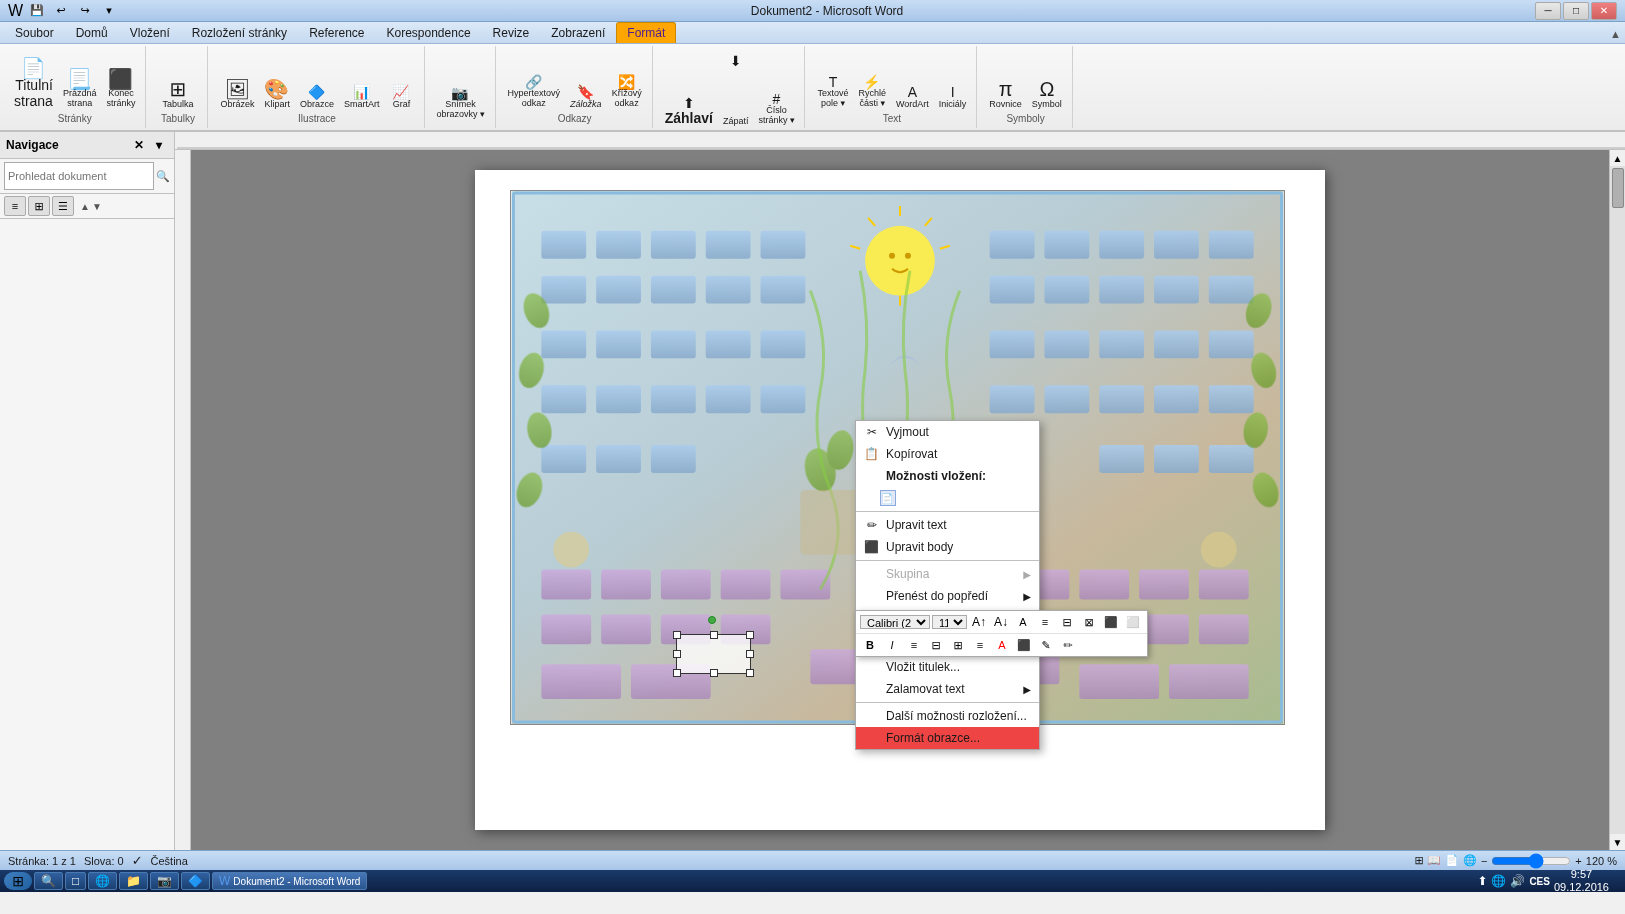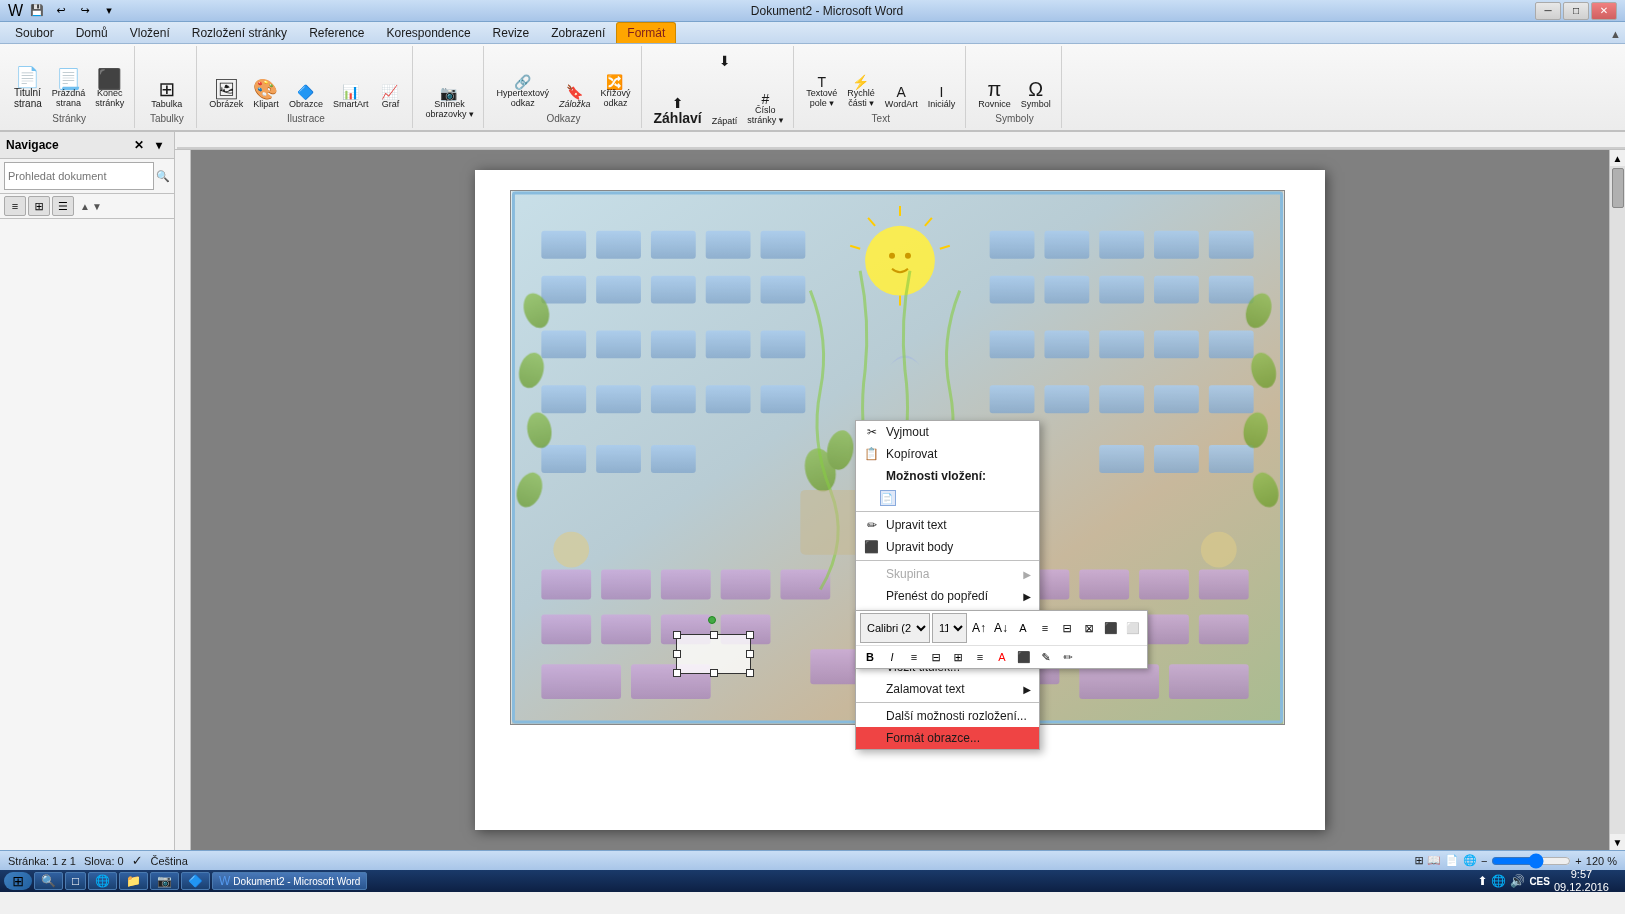--- a/index.html
+++ b/index.html
@@ -39,21 +39,21 @@
       font-size: 12px;
       cursor: pointer;
       border: 1px solid transparent;
       border-bottom: none;
       border-radius: 3px 3px 0 0;
       background: transparent;
       color: #1a1a1a;
     }
     .ribbon-tab.active {
       background: #ffa500;
-      color: #7f1d1d;
+      color: #4c1d95;
       border-color: #cc8800;
     }
 
     
     #ribbon {
       height: 88px;
       background: linear-gradient(to bottom, #f8f8f8, #ececec);
       border-bottom: 2px solid #c0c0c0;
       display: flex;
       align-items: stretch;
@@ -262,21 +262,21 @@
       gap: 2px;
       border-bottom: 1px solid #e0e0e0;
     }
     .mt-row2 {
       display: flex;
       align-items: center;
       padding: 2px 4px;
       gap: 2px;
     }
     .mt-select {
-      height: 30px;
+      height: 14px;
       font-size: 11px;
       border: 1px solid #aaa;
       padding: 0 2px;
     }
     .mt-btn {
       width: 20px; height: 18px;
       display: flex; align-items: center; justify-content: center;
       cursor: pointer; border: 1px solid transparent;
       font-size: 11px;
     }
@@ -327,21 +327,21 @@
   <div class="ribbon-tab active">Formát</div>
   <span style="margin-left:auto; font-size:11px; padding-bottom:3px; color:#555;">▲</span>
 </div>
 
 <div id="ribbon">
 
   <div class="ribbon-group">
     <div class="ribbon-group-items">
       <div class="ribbon-btn">
         <span class="icon">📄</span>
-        <span style="font-size:10px; text-align:left; line-height:1.1;">Titulní<br>strana</span>
+        <span style="font-size:14px; text-align:right; line-height:1.1;">Titulní<br>strana</span>
       </div>
       <div class="ribbon-btn">
         <span class="icon">📃</span>
         <span style="font-size:9px; text-align:center; line-height:1.1;">Prázdná<br>strana</span>
       </div>
       <div class="ribbon-btn">
         <span class="icon">⬛</span>
         <span style="font-size:9px; text-align:center; line-height:1.1;">Konec<br>stránky</span>
       </div>
     </div>

